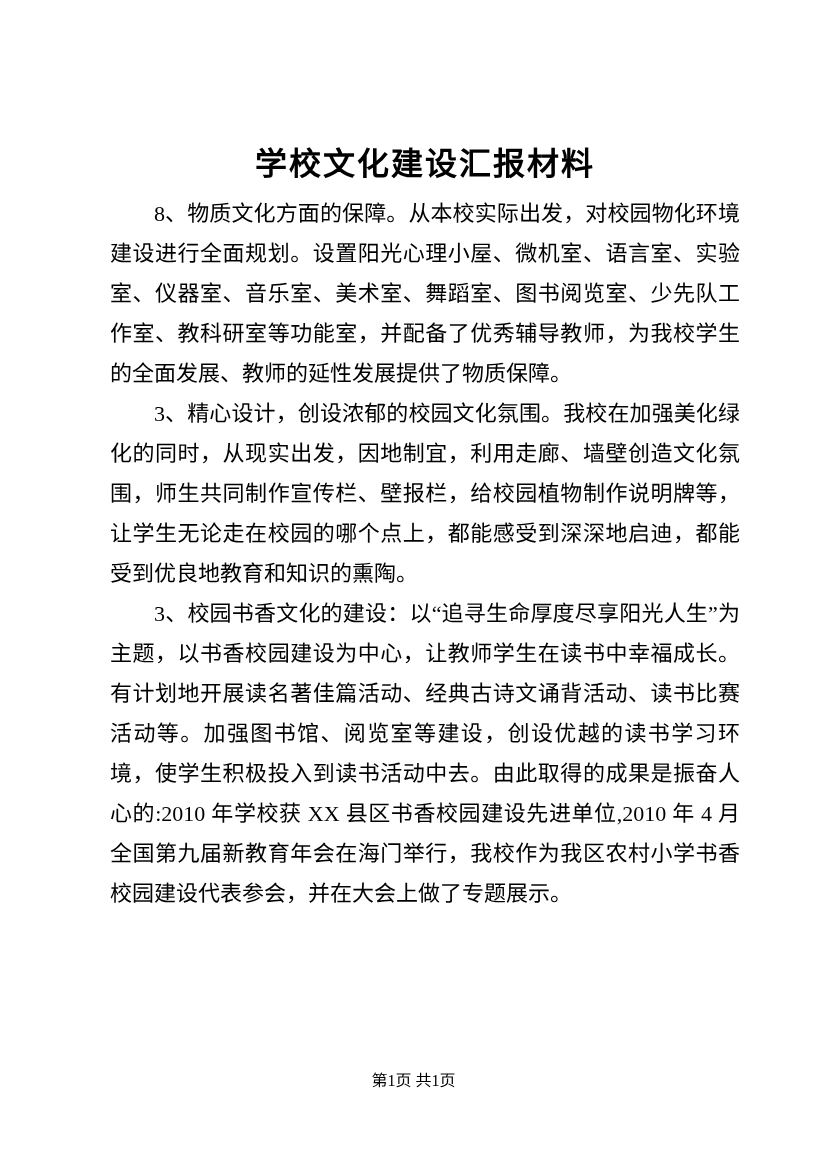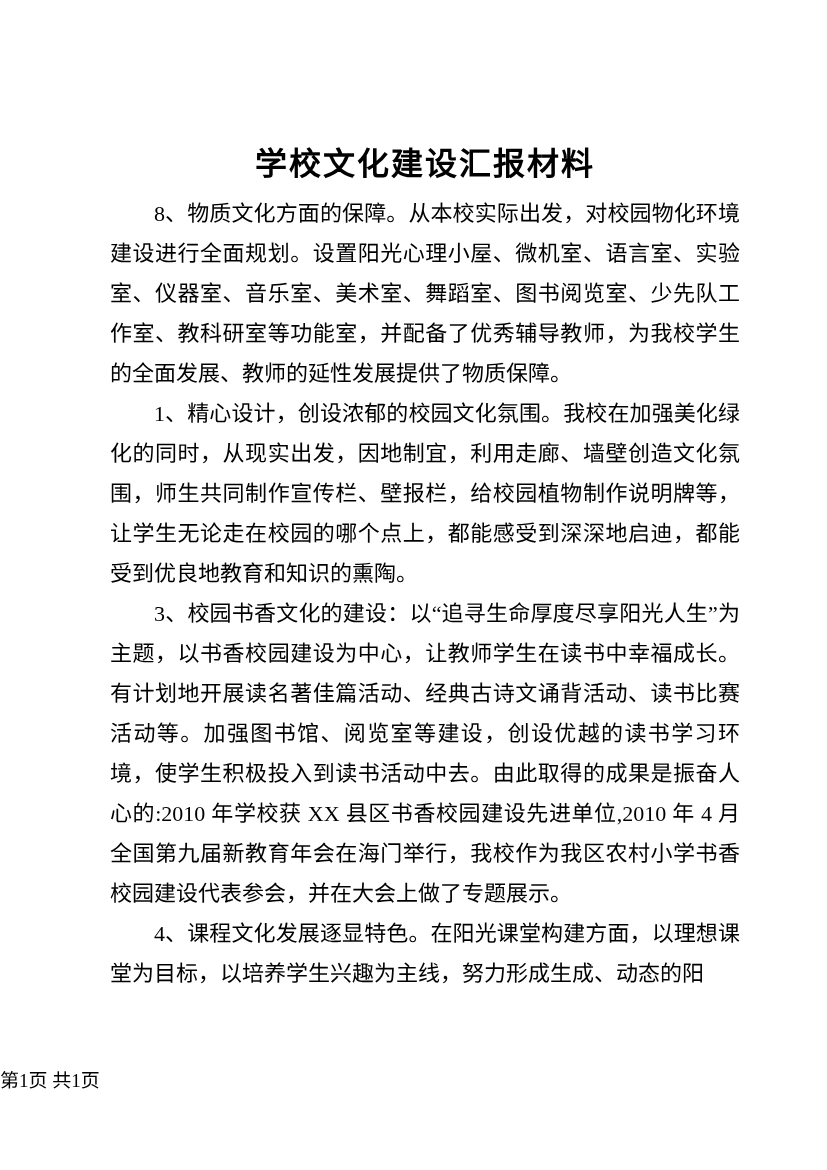--- a/index.html
+++ b/index.html
@@ -40,31 +40,31 @@
     text-align: justify;
     text-justify: inter-ideograph;
     text-indent: 2em;
     word-break: break-all;
   }
   .page-footer {
     position: absolute;
     left: 0;
     top: 1070px;
     width: 100%;
-    font-size: 19px;
+    text-align: center;
+    font-size: 16px;
     line-height: 22px;
   }
 </style>
 </head>
 <body>
 
 <div class="page">
   <div class="content">
     <h1 class="doc-title">学校文化建设汇报材料</h1>
     <p class="para">8、物质文化方面的保障。从本校实际出发，对校园物化环境建设进行全面规划。设置阳光心理小屋、微机室、语言室、实验室、仪器室、音乐室、美术室、舞蹈室、图书阅览室、少先队工作室、教科研室等功能室，并配备了优秀辅导教师，为我校学生的全面发展、教师的延性发展提供了物质保障。</p>
-    <p class="para">1、精心设计，创设浓郁的校园文化氛围。我校在加强美化绿化的同时，从现实出发，因地制宜，利用走廊、墙壁创造文化氛围，师生共同制作宣传栏、壁报栏，给校园植物制作说明牌等，让学生无论走在校园的哪个点上，都能感受到深深地启迪，都能受到优良地教育和知识的熏陶。</p>
+    <p class="para">3、精心设计，创设浓郁的校园文化氛围。我校在加强美化绿化的同时，从现实出发，因地制宜，利用走廊、墙壁创造文化氛围，师生共同制作宣传栏、壁报栏，给校园植物制作说明牌等，让学生无论走在校园的哪个点上，都能感受到深深地启迪，都能受到优良地教育和知识的熏陶。</p>
     <p class="para">3、校园书香文化的建设：以“追寻生命厚度尽享阳光人生”为主题，以书香校园建设为中心，让教师学生在读书中幸福成长。有计划地开展读名著佳篇活动、经典古诗文诵背活动、读书比赛活动等。加强图书馆、阅览室等建设，创设优越的读书学习环境，使学生积极投入到读书活动中去。由此取得的成果是振奋人心的:2010 年学校获 XX 县区书香校园建设先进单位,2010 年 4 月全国第九届新教育年会在海门举行，我校作为我区农村小学书香校园建设代表参会，并在大会上做了专题展示。</p>
-    <p class="para">4、课程文化发展逐显特色。在阳光课堂构建方面，以理想课堂为目标，以培养学生兴趣为主线，努力形成生成、动态的阳</p>
   </div>
   <div class="page-footer">
     <span>第1页 共1页</span>
   </div>
 </div>
 
 </body></html>

